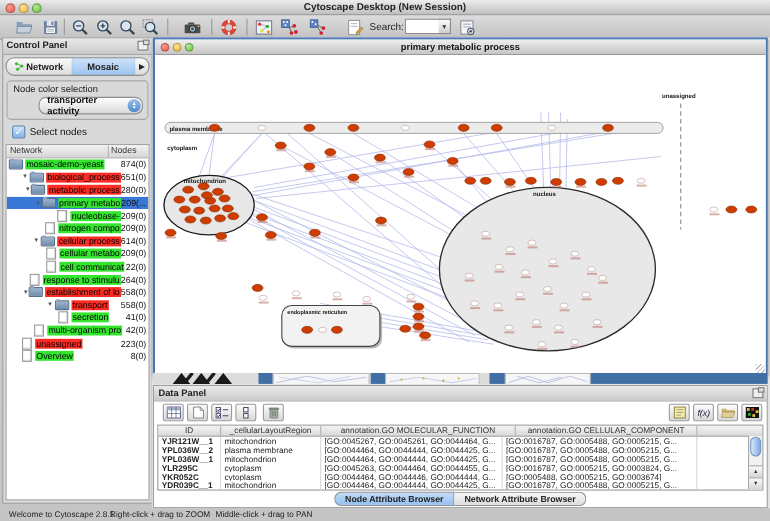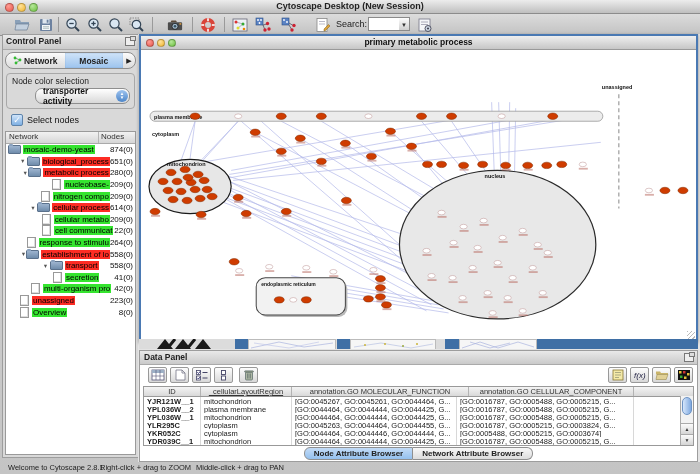--- a/index.html
+++ b/index.html
@@ -103,21 +103,21 @@
     background:linear-gradient(#fdfdfd,#d8d8d8);padding:0;cursor:pointer;}
   .dbtn svg{width:14px;height:12px;display:block;margin:0 auto;}
   .dp-table{position:relative;flex:1;margin:0 3px;border:1px solid #999;background:#fff;overflow:hidden;}
   .dt-row{display:flex;height:8px;align-items:center;}
   .dt-row.hdr{background:linear-gradient(#f4f4f4,#d9d9d9);border-bottom:1px solid #999;height:9px;}
   .dt-cell{font-size:7.5px;color:#222;padding:0 3px;white-space:nowrap;overflow:hidden;
     border-right:1px solid #d8d8d8;height:100%;display:flex;align-items:center;}
   .hdr .dt-cell{justify-content:center;color:#333;border-right:1px solid #b3b3b3;}
   .dt-cell.c0{width:50px;font-weight:bold;}
   .hdr .dt-cell.c0{font-weight:normal;}
-  .dt-cell.c1{width:84px;text-decoration:underline;}
+  .dt-cell.c1{width:84px;}
   .dt-cell.c2{width:158px;}
   .dt-cell.c3{width:170px;}
   .vscroll{position:absolute;right:0;top:9px;bottom:0;width:12px;background:#f2f2f2;border-left:1px solid #aaa;}
   .vthumb{position:absolute;left:1px;right:1px;top:1px;height:16px;border-radius:5px;
     background:linear-gradient(90deg,#d6e6fb,#7fa9e0);border:1px solid #6d93c4;cursor:pointer;}
   .varrows{position:absolute;left:0;right:0;bottom:0;}
   .varrow{height:10px;text-align:center;font-size:5px;color:#333;line-height:10px;
     background:linear-gradient(#fbfbfb,#d5d5d5);border-top:1px solid #aaa;cursor:pointer;}
   .dp-tabs{height:14px;display:flex;justify-content:center;align-items:flex-end;padding-bottom:1px;}
   .dp-tab{font-size:8px;font-weight:bold;color:#222;padding:1px 9px;border:1px solid #8f8f8f;
@@ -325,20 +325,27 @@
             <span class="fold"></span>
             <span class="tlab red">biological_process</span>
             <span class="tcount">651(0)</span>
           </div>
           <div class="trow">
             <span class="ind" style="width: 24px;"></span>
             <span class="arr">▼</span>
             <span class="fold"></span>
             <span class="tlab red">metabolic process</span>
             <span class="tcount">280(0)</span>
+          </div>
+          <div class="trow sel">
+            <span class="ind" style="width: 35px;"></span>
+            <span class="arr">▼</span>
+            <span class="fold"></span>
+            <span class="tlab green">primary metabo</span>
+            <span class="tcount">209(...</span>
           </div>
           <div class="trow">
             <span class="ind" style="width: 46px;"></span>
             <span class="filei"></span>
             <span class="tlab green">nucleobase-</span>
             <span class="tcount">209(0)</span>
           </div>
           <div class="trow">
             <span class="ind" style="width: 35px;"></span>
             <span class="filei"></span>

